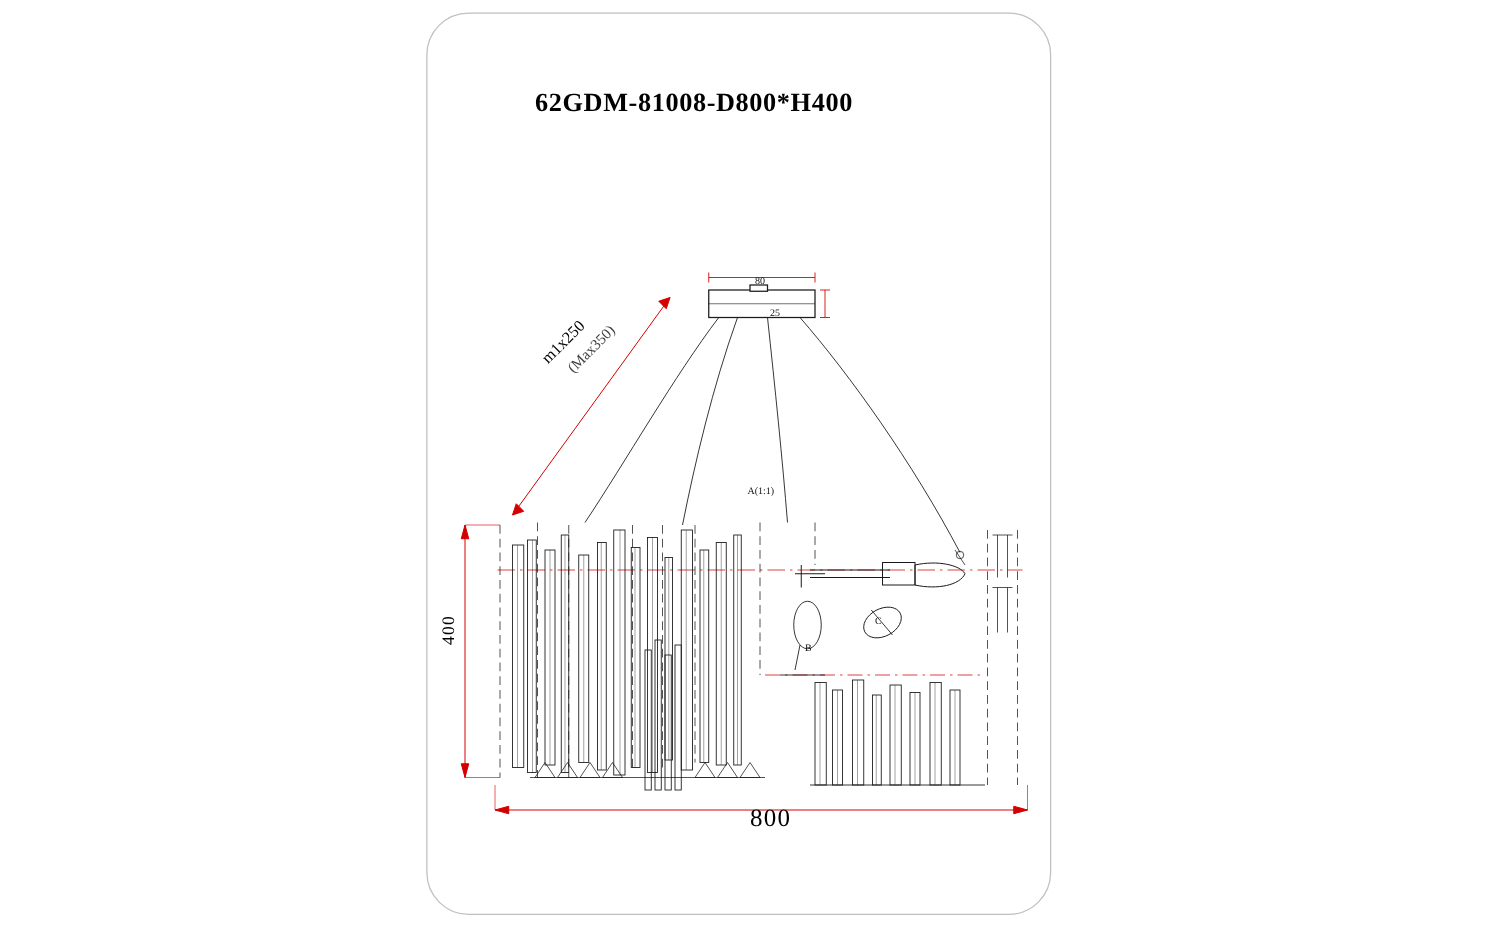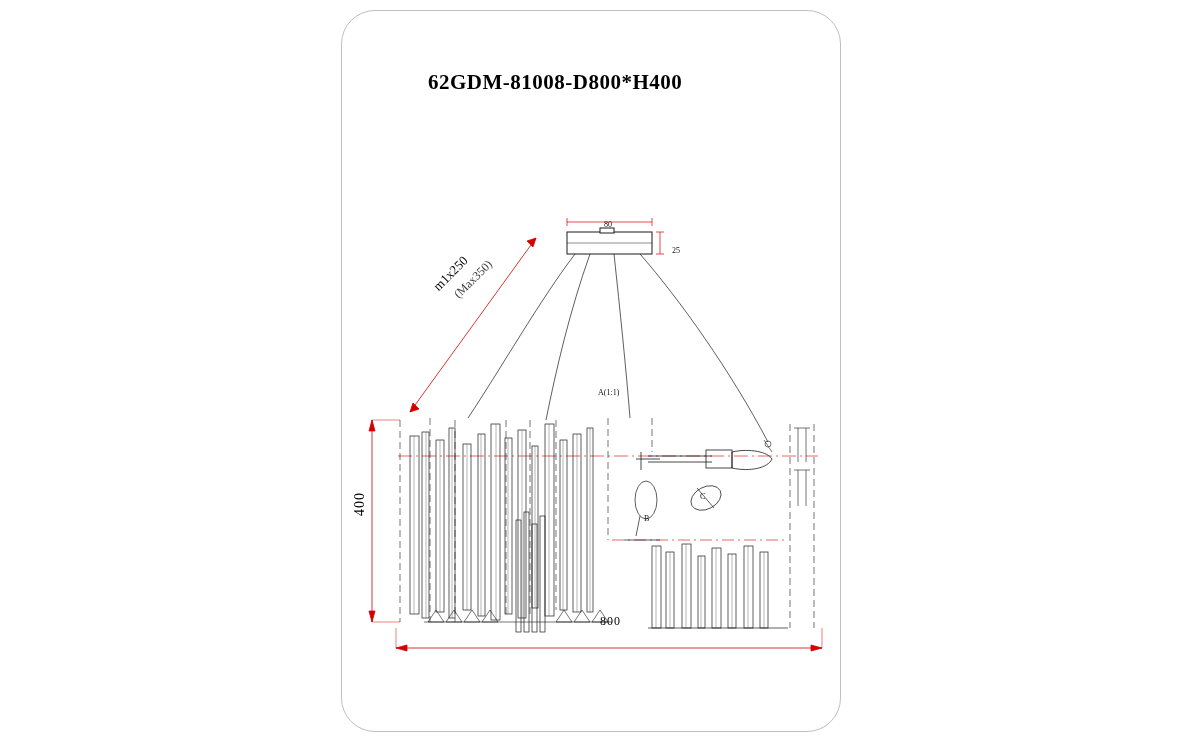--- a/index.html
+++ b/index.html
@@ -50,22 +50,22 @@
     height: 750px;
   }
   .dim-label {
     position: absolute;
     font-family: "Liberation Serif", serif;
     color: #000000;
     white-space: nowrap;
   }
   .dim-width {
     left: 600px;
-    top: 614px;
-    font-size: 12px;
+    top: 644px;
+    font-size: 20px;
     letter-spacing: 1px;
   }
   .dim-height {
     left: 352px;
     top: 516px;
     font-size: 14px;
     letter-spacing: 1px;
     transform: rotate(-90deg);
     transform-origin: left top;
   }
@@ -276,18 +276,18 @@
     </g>
 
   </svg>
 
   <div class="dim-label dim-width">800</div>
   <div class="dim-label dim-height">400</div>
   <div class="dim-label dim-drop">m1x250</div>
   <div class="dim-label dim-drop-alt">(Max350)</div>
 
   <div class="small-lbl" style="left:604px; top:220px;">80</div>
-  <div class="small-lbl" style="left:672px; top:246px;text-align:center;">25</div>
+  <div class="small-lbl" style="left:616px; top:246px;text-align:center;">25</div>
   <div class="small-lbl" style="left:598px; top:388px;">A(1:1)</div>
   <div class="small-lbl" style="left:644px; top:514px;">B</div>
   <div class="small-lbl" style="left:700px; top:492px;">C</div>
 
 </div>
 
 </body></html>

